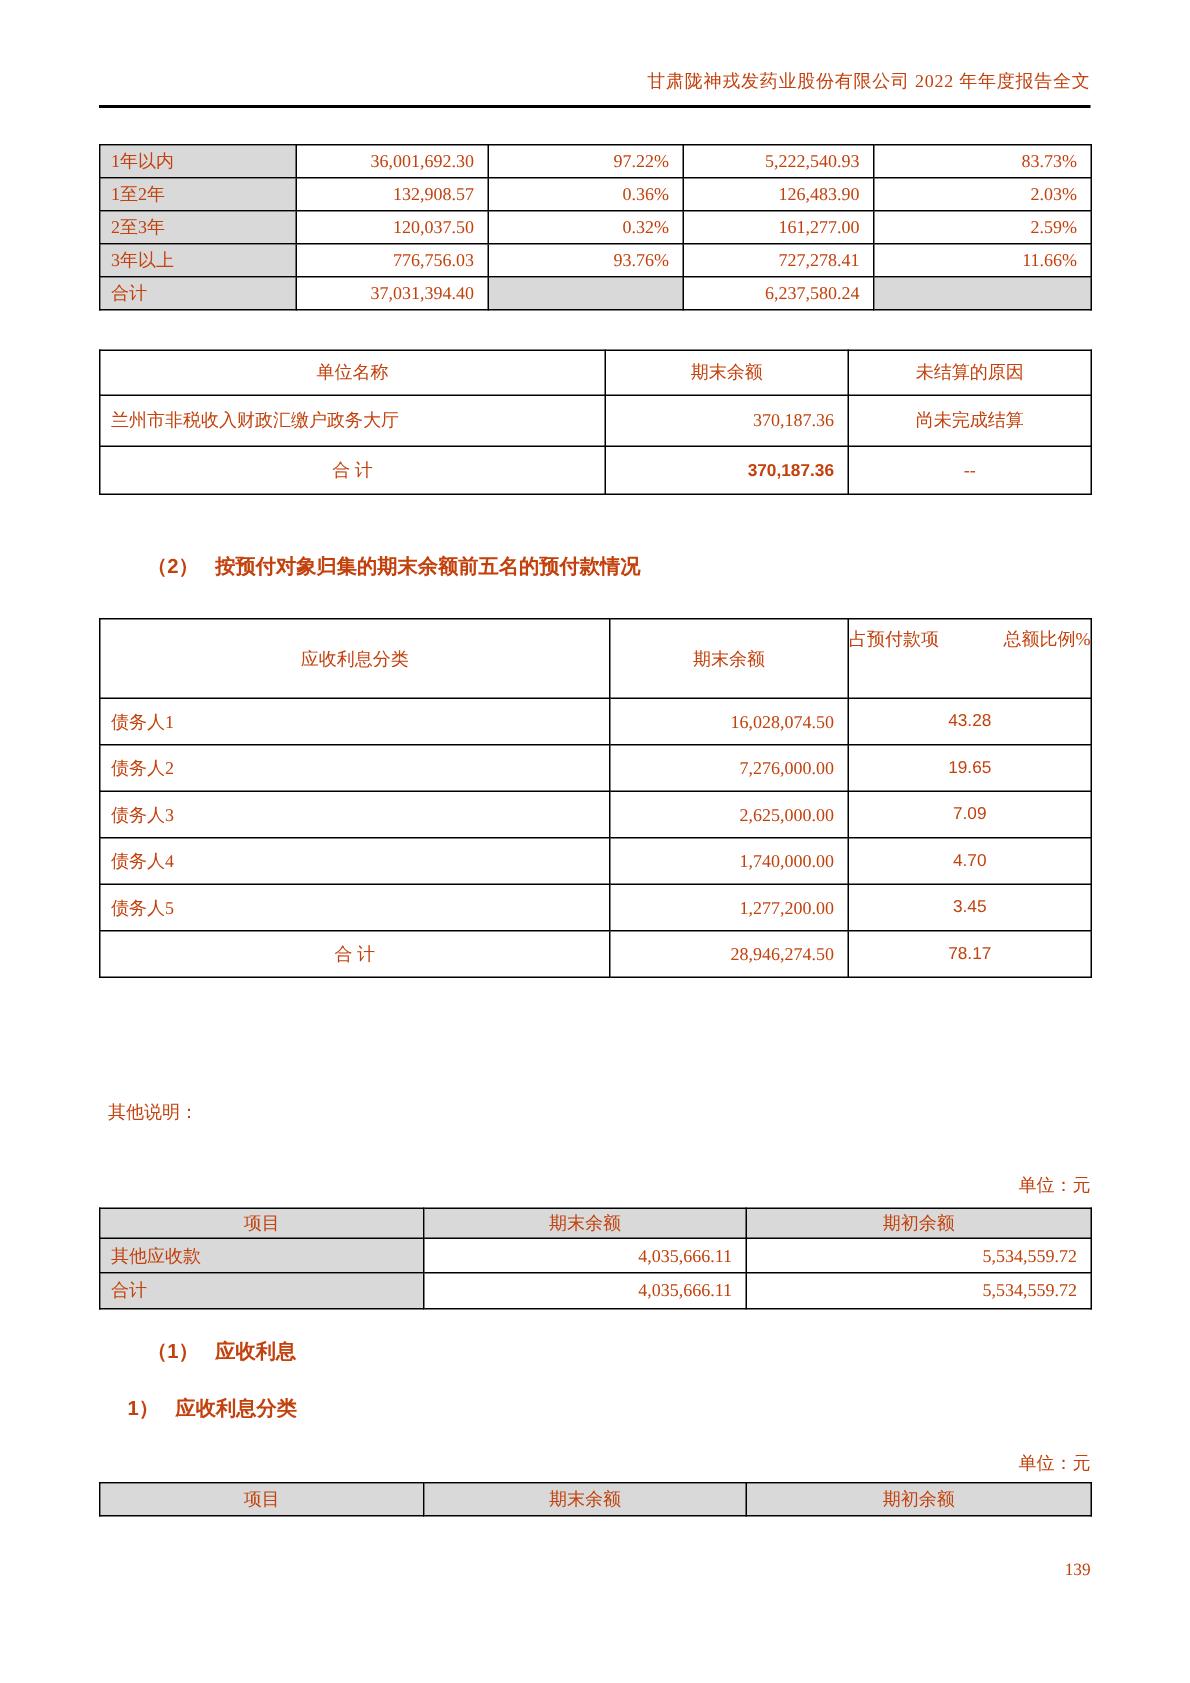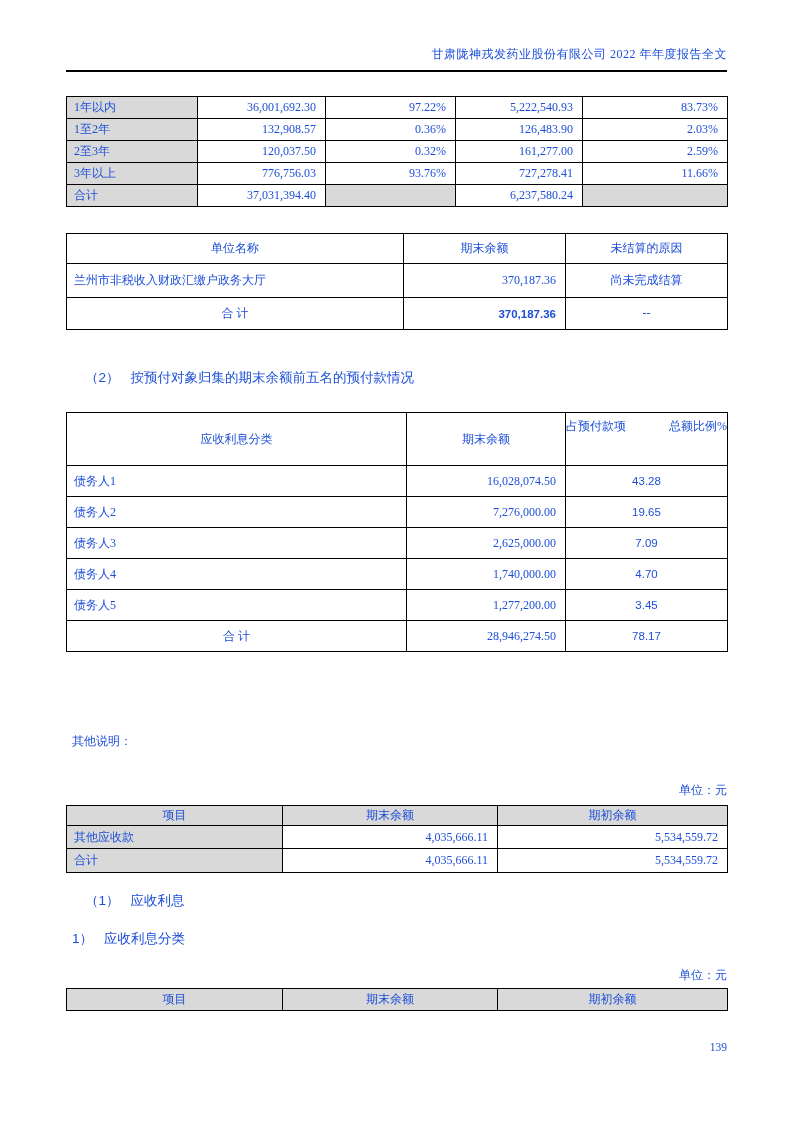--- a/index.html
+++ b/index.html
@@ -1,18 +1,18 @@
 <!DOCTYPE html>
 <html><head>
 <meta charset="utf-8">
 <style>
   html,body { margin:0; padding:0; background:#fff; }
   .page {
     position:relative; width:793px; height:1122px; background:#ffffff;
-    font-family:"Liberation Serif","DejaVu Serif",serif; color:#1d4ed8;
+    font-family:"Liberation Serif","DejaVu Serif",serif; color:#c2410c;
     overflow:hidden;
   }
   .abs { position:absolute; }
   .content { left:66px; width:661px; }
 
   .header-title { top:46px; font-size:12px; text-align:right; letter-spacing:0.5px; }
   .header-rule  { top:70px; height:2px; background:#000; }
 
   table { border-collapse:collapse; table-layout:fixed; }
   td {
@@ -30,21 +30,21 @@
   .t-aging td { height:21px; }
 
   .note { font-size:12px; padding-left:6px; }
   .note-unsettled { top:211px; }
 
   .t-unsettled { top:233px; }
   .t-unsettled .hrow td { height:29px; }
   .t-unsettled .drow td { height:33px; }
   .t-unsettled .trow td { height:31px; }
 
-  .heading { font-family:"Liberation Sans","DejaVu Sans",sans-serif; font-weight:normal; font-size:13.5px; }
+  .heading { font-family:"Liberation Sans","DejaVu Sans",sans-serif; font-weight:bold; font-size:13.5px;margin-left:13px; }
   .h-sec2 { top:369px; padding-left:19px; }
   .h-num  { display:inline-block; margin-right:11px; }
 
   .t-debtors { top:412px; }
   .t-debtors .hrow td { height:52px; }
   .t-debtors .drow td { height:30px; }
   .two-line {
     display:flex; justify-content:space-between;
     height:42px; padding:5px 0;
   }

